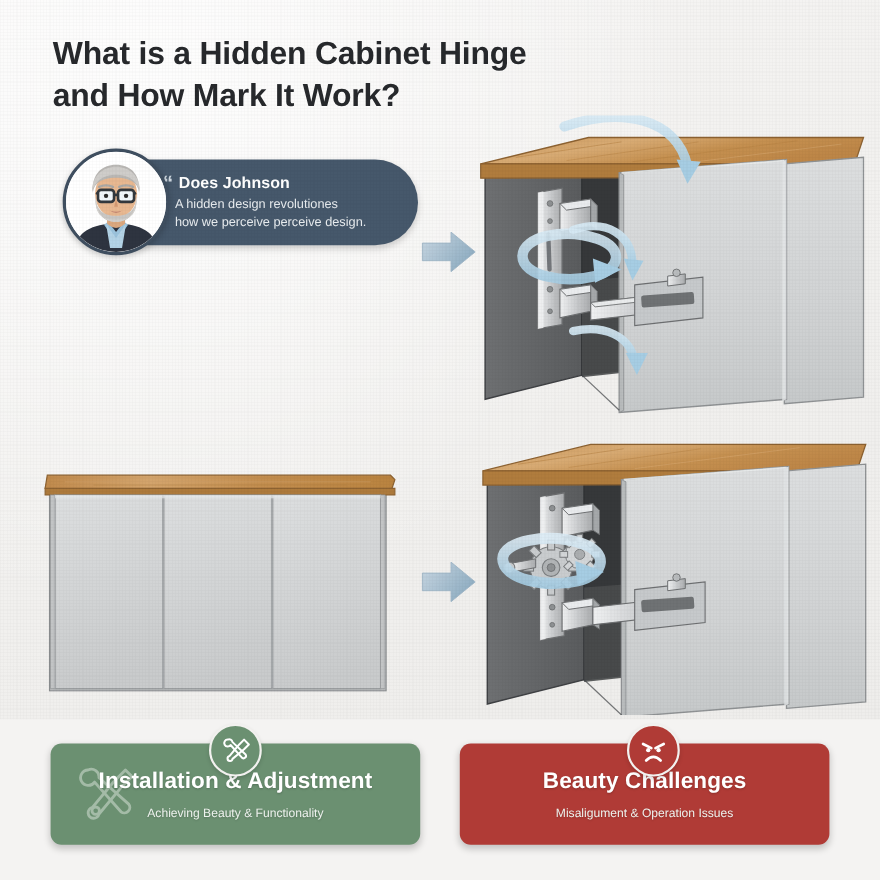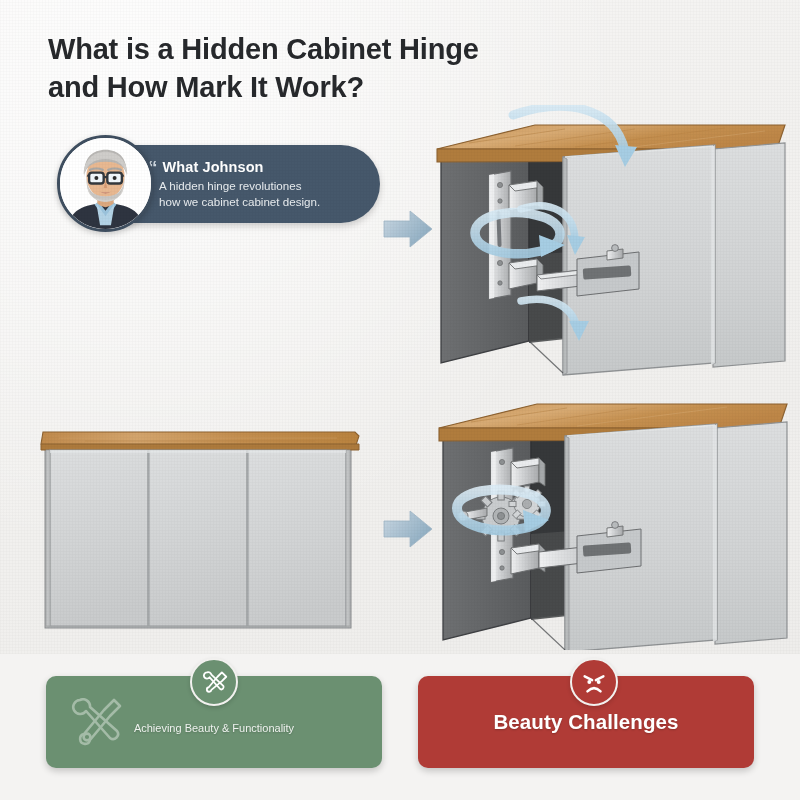--- a/index.html
+++ b/index.html
@@ -180,25 +180,25 @@
 
   <h1 class="title">
     <span class="l1">What is a Hidden Cabinet Hinge</span>
     <span class="l2">and How Mark It Work?</span>
   </h1>
 
   <div class="quote-card">
     <div class="quote-inner">
       <div class="quote-name-row">
         <span class="quote-mark">“</span>
-        <span class="quote-name">What Johnson</span>
+        <span class="quote-name">Does Johnson</span>
       </div>
       <div class="quote-text">
-        <span class="ql">A hidden hinge revolutiones</span>
-        <span class="ql">how we cabinet cabinet design.</span>
+        <span class="ql">A hidden design revolutiones</span>
+        <span class="ql">how we perceive perceive design.</span>
       </div>
     </div>
   </div>
 
   <div class="avatar">
     <svg viewBox="0 0 100 100">
       <rect x="0" y="0" width="100" height="100" fill="#ffffff"></rect>
 
       <path d="M8 100 C10 80 26 72 50 72 C74 72 90 80 92 100 Z" fill="#2e3440"></path>
 
@@ -504,32 +504,34 @@
     <span class="banner-watermark">
       <svg width="64" height="64" viewBox="0 0 64 64" fill="none" stroke="#e9f0ea" stroke-width="2.6" stroke-linecap="round" stroke-linejoin="round">
 
         <path d="M16 10 a7 7 0 1 0 6 11 L46 48 a5 5 0 0 0 7 -7 L26 17 a7 7 0 0 0 -10 -7 Z"></path>
 
         <path d="M50 10 L40 20 L20 44 a5 5 0 1 0 6 6 L46 26 L56 16 Z"></path>
         <circle cx="23" cy="47" r="3.4"></circle>
       </svg>
     </span>
 
+    <span class="banner-title">Installation &amp; Adjustment</span>
     <span class="banner-sub">Achieving Beauty &amp; Functionality</span>
   </div>
 
   <div class="badge badge-green">
     <svg width="28" height="28" viewBox="0 0 32 32" fill="none" stroke="#ffffff" stroke-width="2.1" stroke-linecap="round" stroke-linejoin="round">
       <path d="M8 5 a3.6 3.6 0 1 0 3 5.6 L23 24 a2.6 2.6 0 0 0 3.6 -3.6 L13 7.6 A3.6 3.6 0 0 0 8 5 Z"></path>
       <path d="M25 5 L20 10 L10 22 a2.6 2.6 0 1 0 3 3 L25 15 L30 10 Z"></path>
     </svg>
   </div>
 
   <div class="banner banner-red">
     <span class="banner-title">Beauty Challenges</span>
+    <span class="banner-sub">Misaligument &amp; Operation Issues</span>
   </div>
 
   <div class="badge badge-red">
     <svg width="30" height="30" viewBox="0 0 32 32">
 
       <path d="M6 10 L14 14" stroke="#ffffff" stroke-width="2.6" stroke-linecap="round"></path>
       <path d="M26 10 L18 14" stroke="#ffffff" stroke-width="2.6" stroke-linecap="round"></path>
 
       <circle cx="11" cy="16" r="2.1" fill="#ffffff"></circle>
       <circle cx="21" cy="16" r="2.1" fill="#ffffff"></circle>

